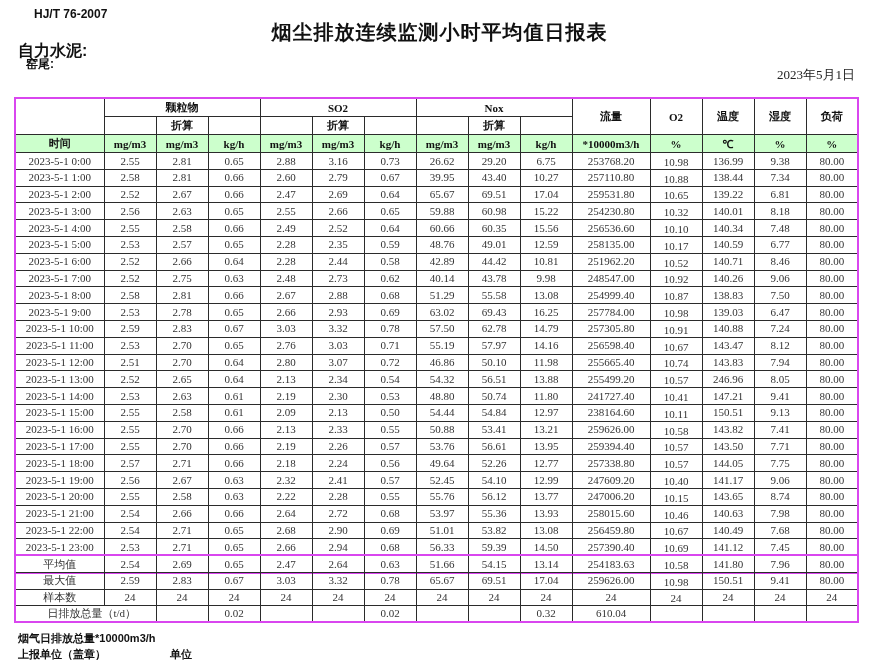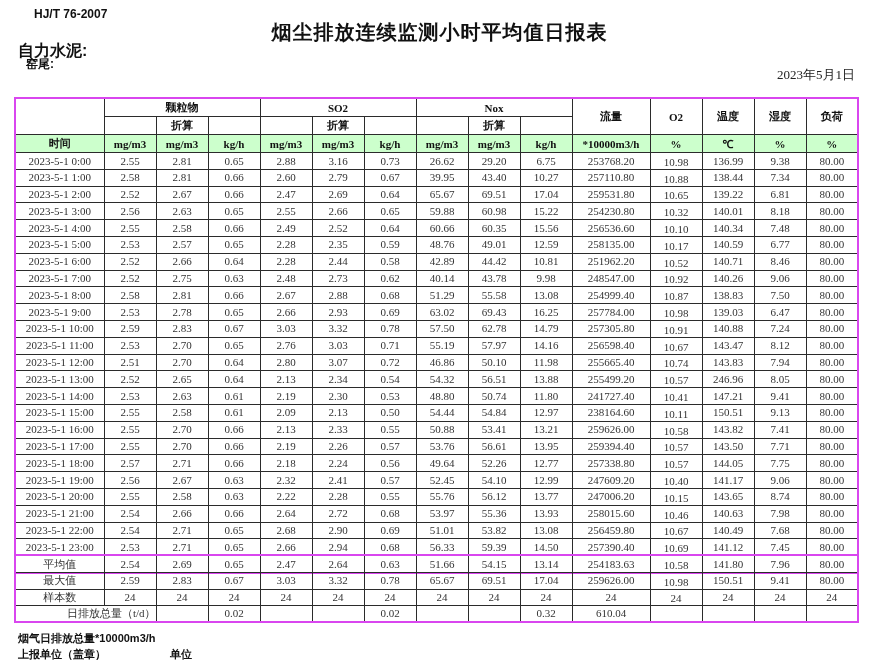--- a/index.html
+++ b/index.html
@@ -37,21 +37,21 @@
   .sum{top:542px;}
   th,td{
     border:1px solid #2b2b2b;text-align:center;vertical-align:middle;
     font-size:11px;padding:0;overflow:hidden;white-space:nowrap;
     font-weight:normal;color:#333;
   }
   thead th{height:17px;color:#111;font-weight:bold;}
   tbody td{height:14.8px;line-height:14.8px;}
   .grn{background:#ccffcc;}
   td.o2{vertical-align:bottom;line-height:12px;padding-bottom:1px;}
-  td.lbl-left{text-align:right;padding-left:12px;}
+  td.lbl-left{text-align:center;padding-left:12px;}
   .f1{position:absolute;left:18px;top:631px;font-size:11px;color:#111;
       font-family:"Liberation Sans", sans-serif;font-weight:bold;}
   .f2a{position:absolute;left:18px;top:647px;font-size:11px;color:#111;
       font-family:"Liberation Sans", sans-serif;font-weight:bold;}
   .f2b{position:absolute;left:170px;top:647px;font-size:11px;color:#111;
       font-family:"Liberation Sans", sans-serif;font-weight:bold;}
 </style>
 </head>
 <body>
 

